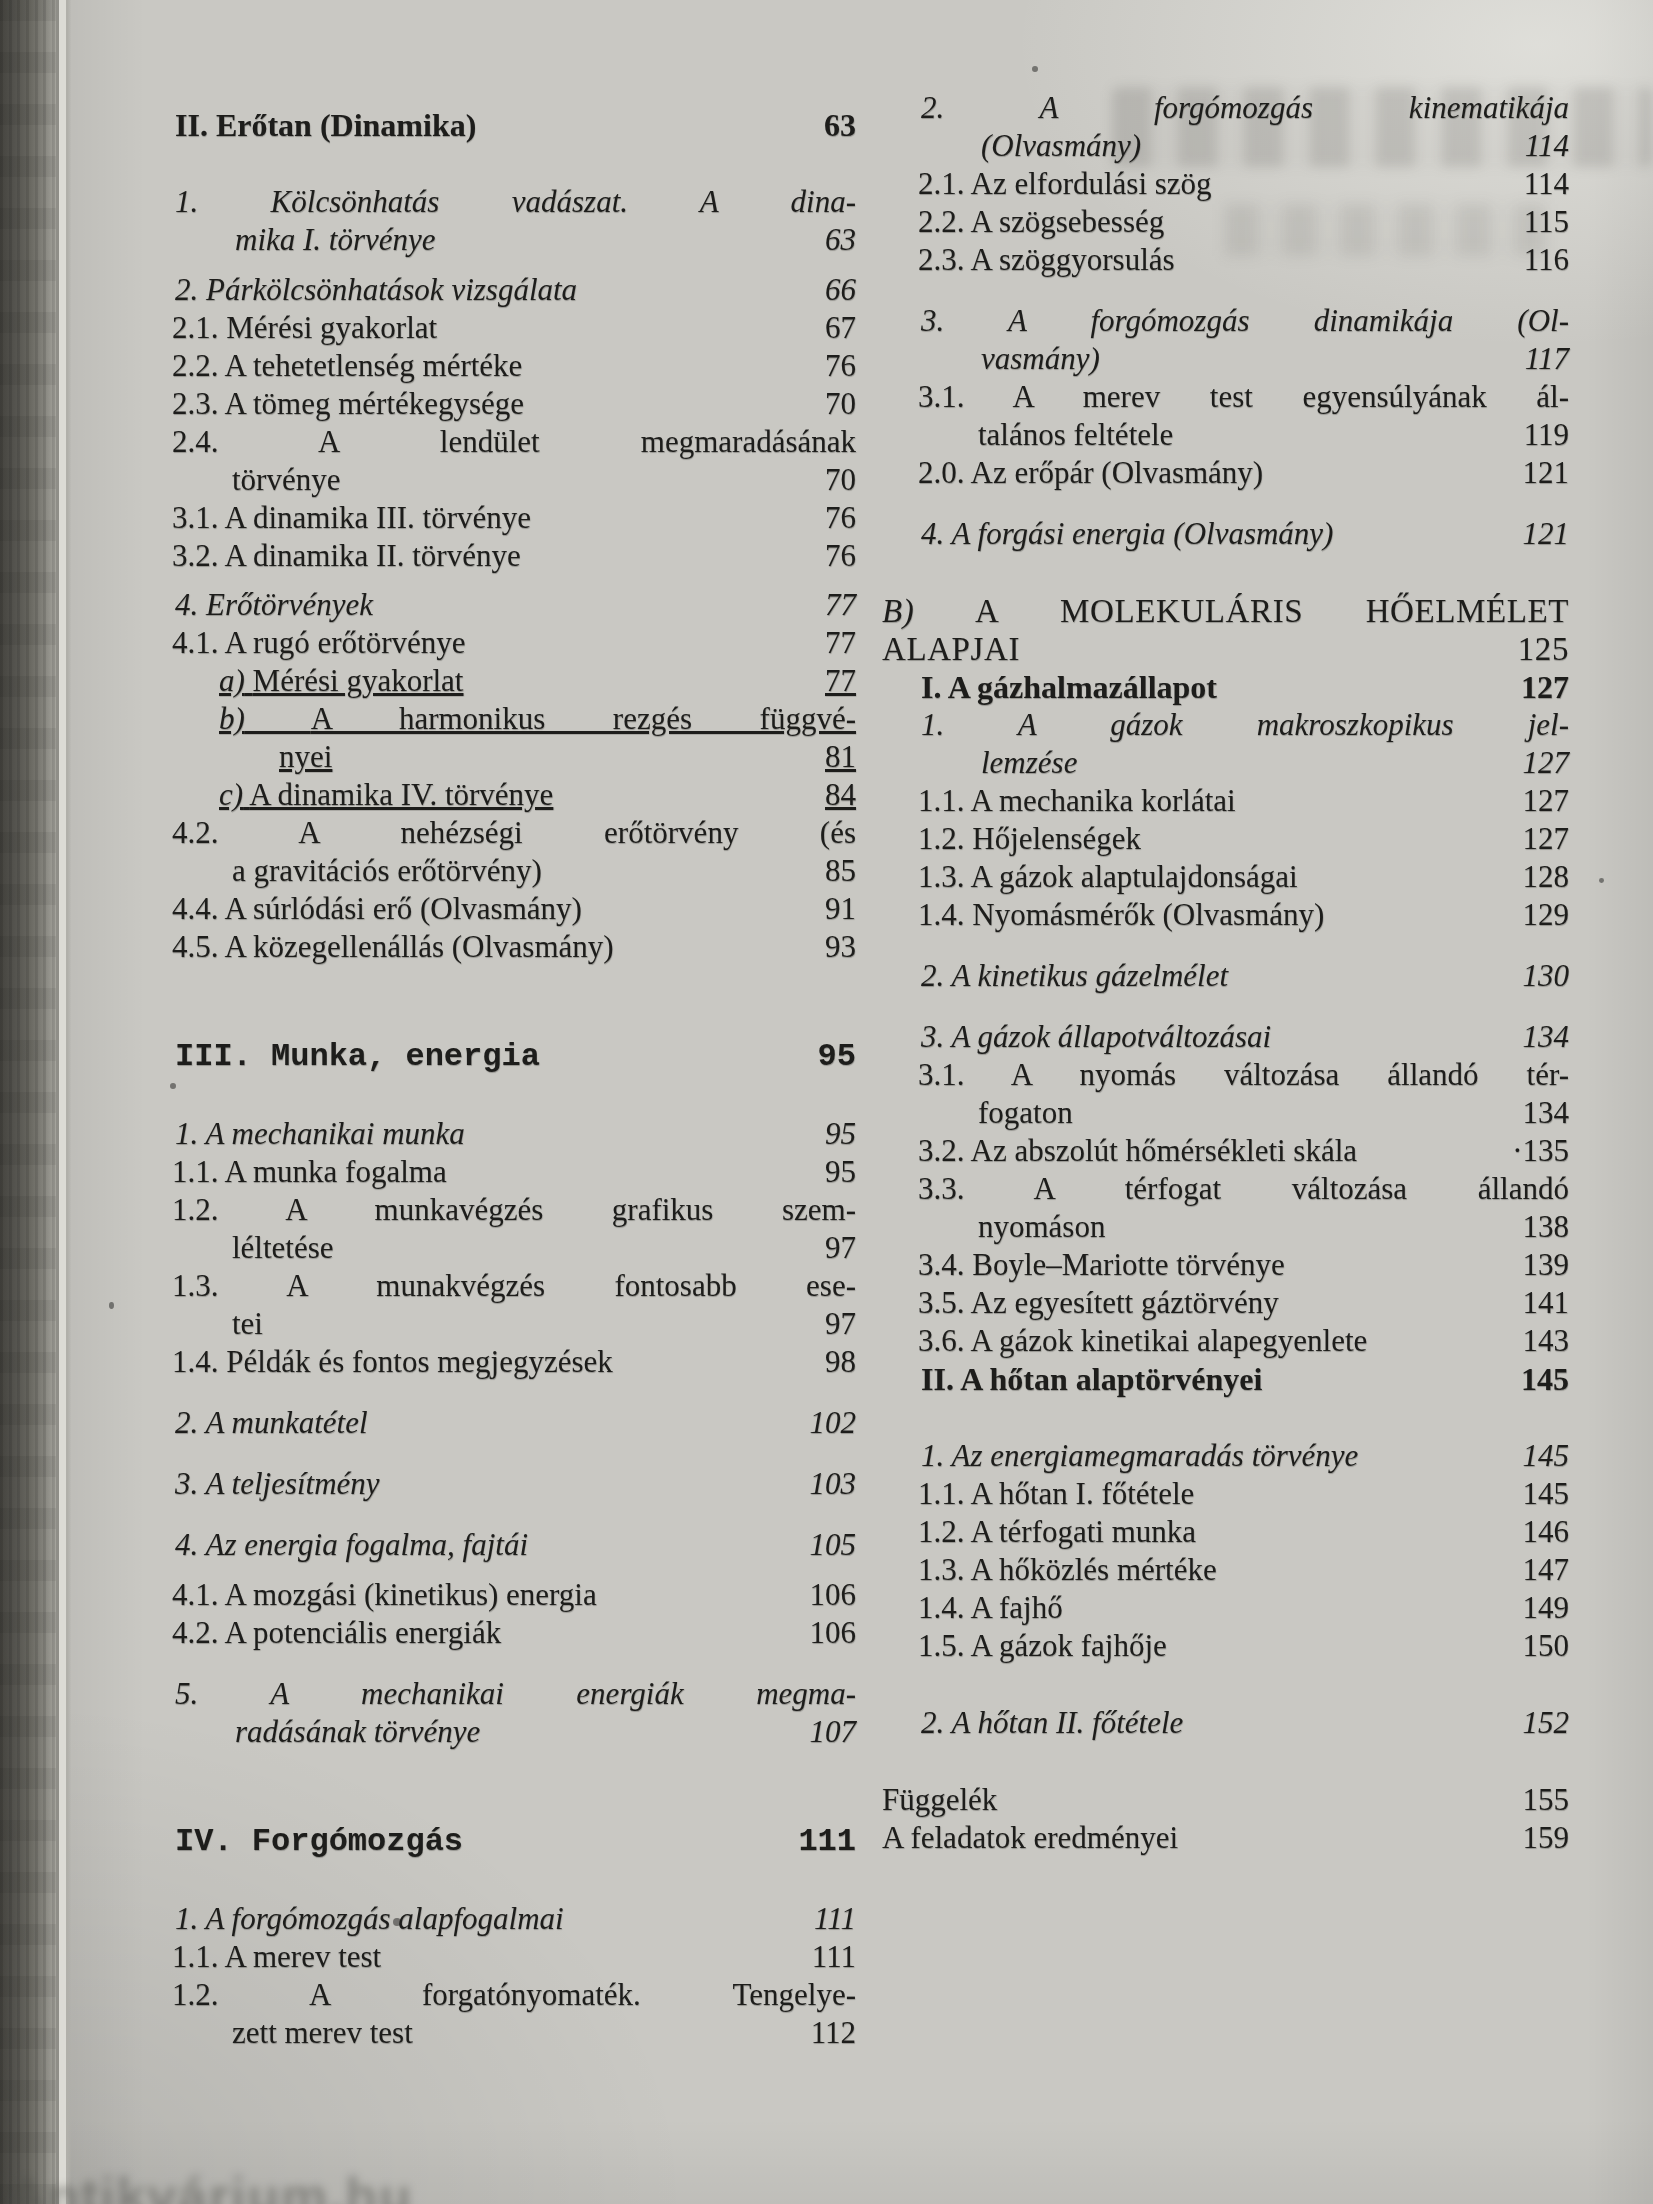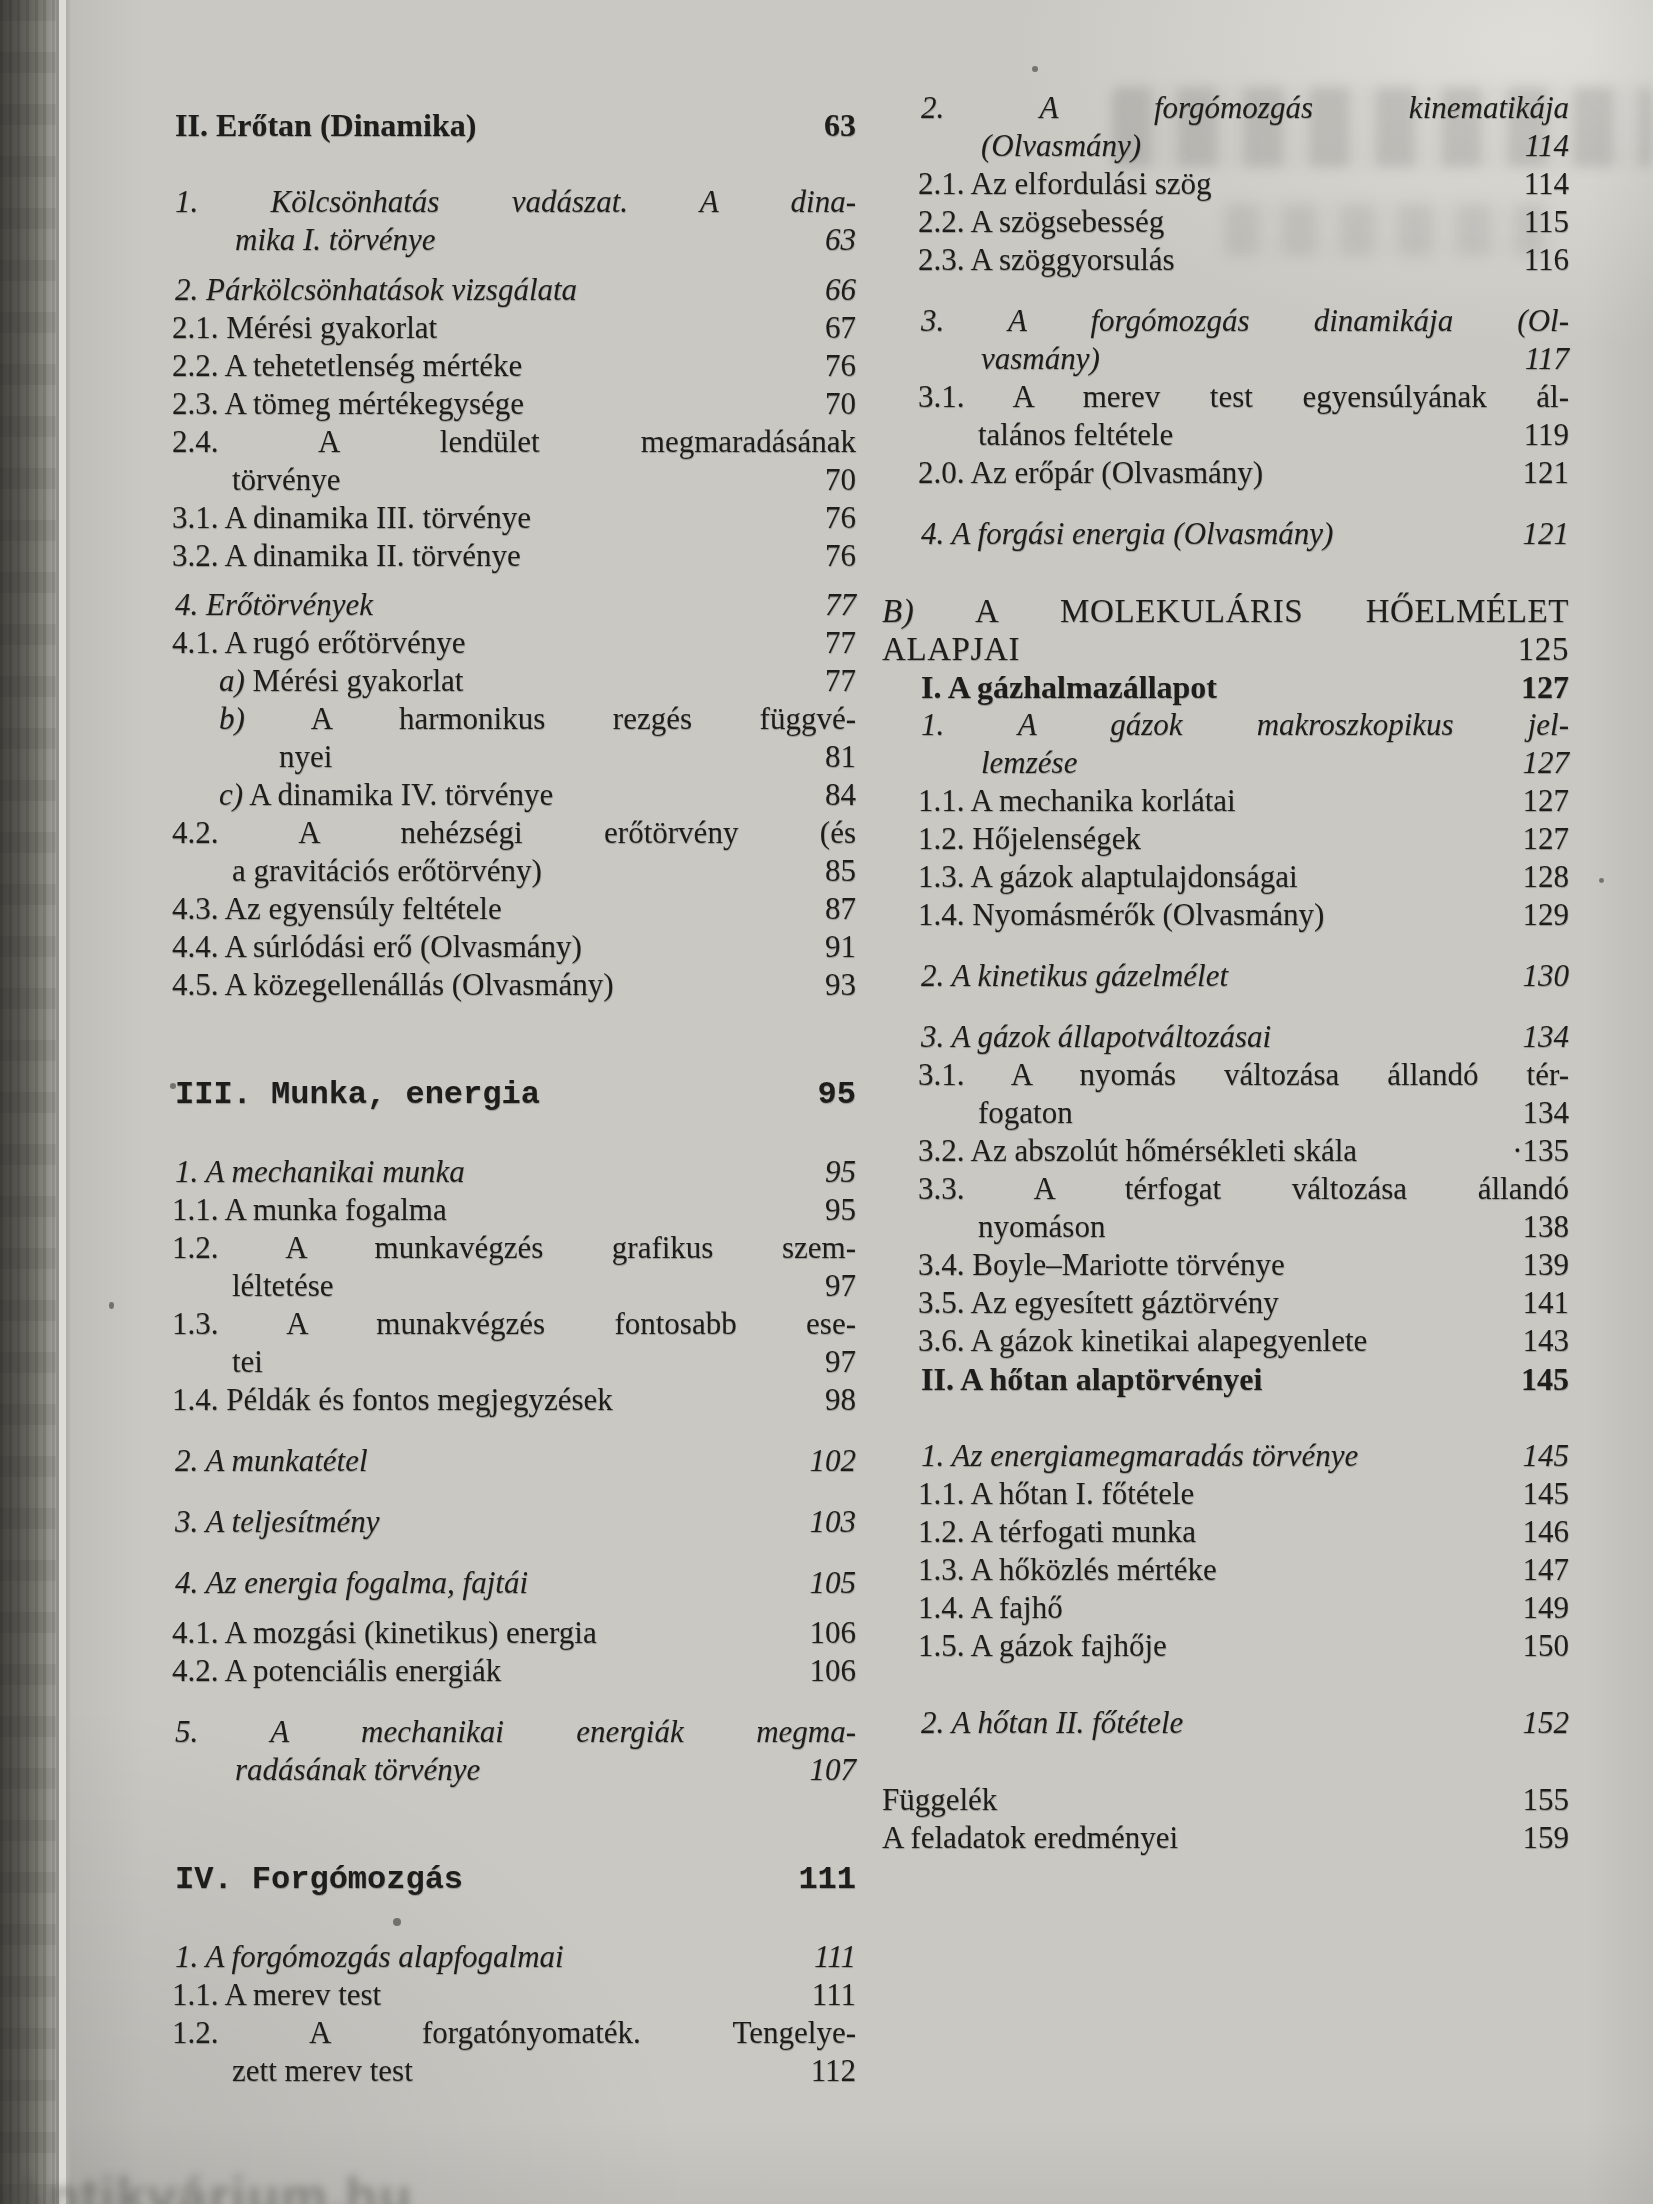--- a/index.html
+++ b/index.html
@@ -45,21 +45,21 @@
   .line{display:flex; align-items:baseline;}
   .line .txt{white-space:pre-wrap;}
   .line .page{margin-left:auto; padding-left:13.6px; white-space:nowrap;}
   .line.just{display:block; text-align:justify; text-align-last:justify; -moz-text-align-last:justify;}
   .line.cont{padding-left:60px;}
 
   .e-chapter{font-weight:bold; font-size:32px;}
   .e-chapter,.e-section{padding-left:39px;}
   .e-sub{padding-left:36px;}
   .e-section{font-style:italic;}
-  .e-letter{padding-left:83px;}
+  .e-letter{padding-left:83px;text-decoration:underline;}
   .e-letter .it,.e-caps .it{font-style:italic;}
   .e-caps{font-size:33px; letter-spacing:0.6px;}
   .e-plain{padding-left:0;}
 
   .gap-sm{margin-top:11.6px;}
   .gap-md{margin-top:23px;}
   .gap-lg{margin-top:39px;}
   .gap-xl{}
   .gap-xxl{margin-top:72px;font-family:Liberation Mono, monospace;}
 
@@ -176,26 +176,20 @@
       </div>
       <div class="entry e-sub">
         <div class="line just"><span>4.2. A nehézségi erőtörvény (és</span></div>
         <div class="line cont">
           <span class="txt"><span>a gravitációs erőtörvény)</span></span>
           <span class="page">85</span>
         </div>
       </div>
       <div class="entry e-sub">
         <div class="line">
-          <span class="txt"><span>4.3. Az egyensúly feltétele</span></span>
-          <span class="page">87</span>
-        </div>
-      </div>
-      <div class="entry e-sub">
-        <div class="line">
           <span class="txt"><span>4.4. A súrlódási erő (Olvasmány)</span></span>
           <span class="page">91</span>
         </div>
       </div>
       <div class="entry e-sub">
         <div class="line">
           <span class="txt"><span>4.5. A közegellenállás (Olvasmány)</span></span>
           <span class="page">93</span>
         </div>
       </div>

